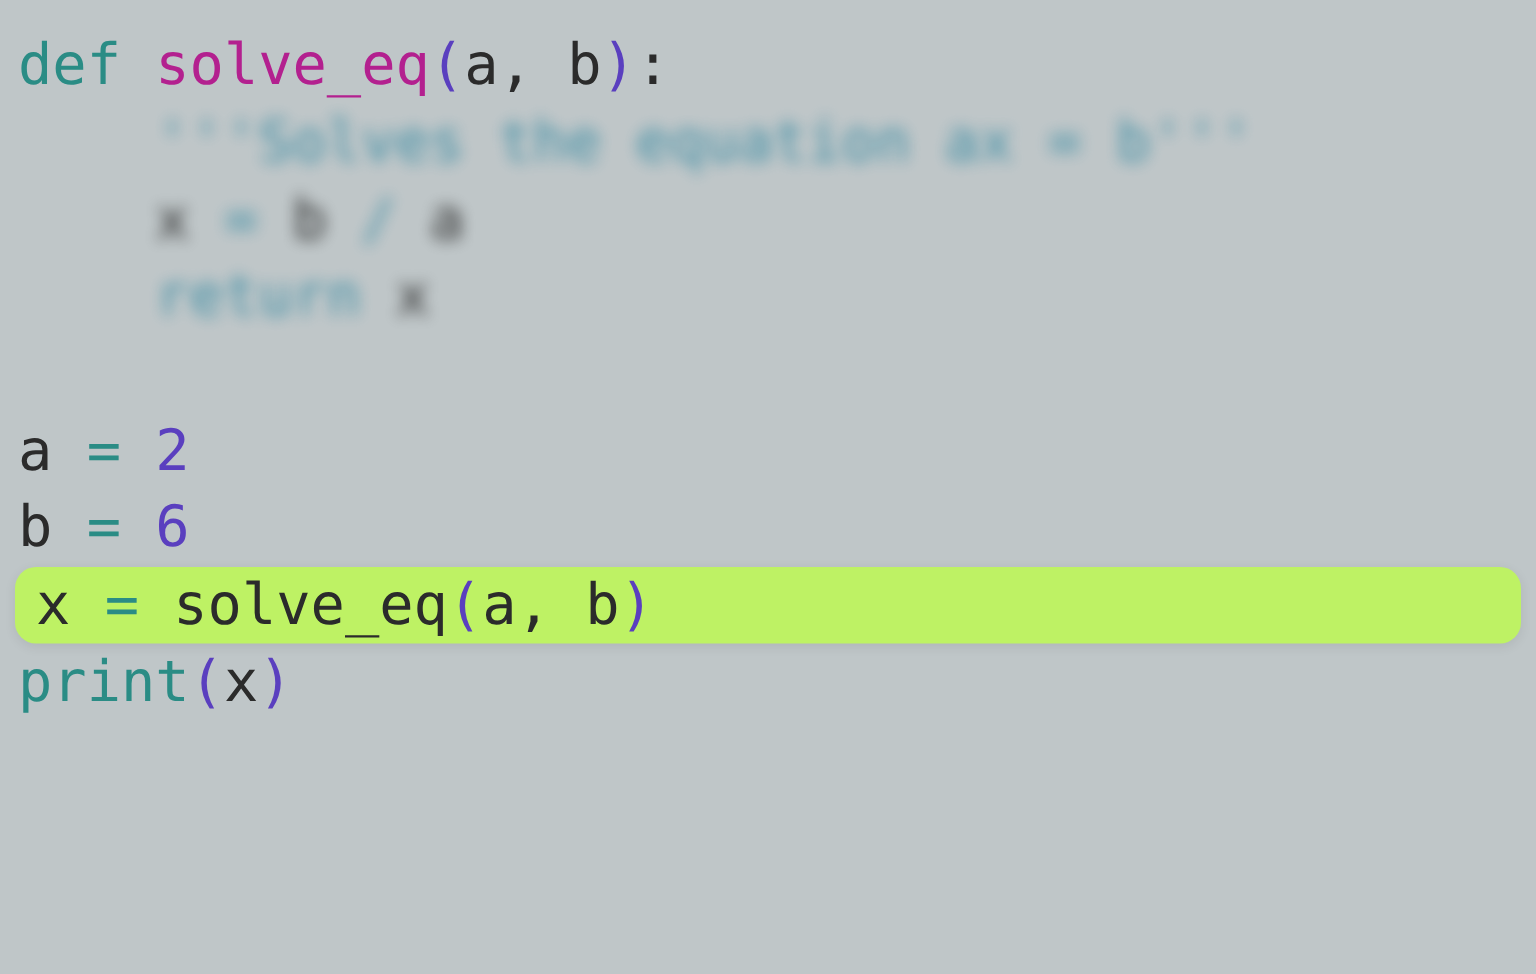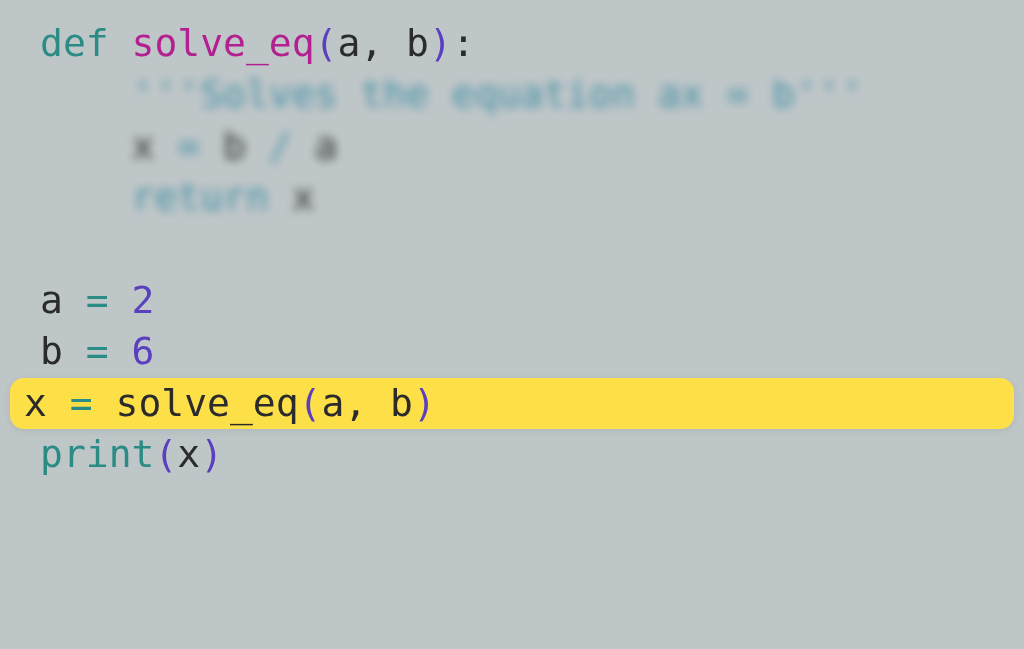--- a/index.html
+++ b/index.html
@@ -9,31 +9,31 @@
       background: #bfc6c8;
       font-family: 'Menlo', 'Monaco', 'Consolas', monospace;
       font-size: 38px;
       line-height: 1.35;
       overflow: hidden;
       position: relative;
       padding-top: 18px;
     }
     .code-line {
       white-space: pre;
-      padding-left: 40px;
+      padding-left: 12px;
     }
     .blank-line {
       height: 52px;
     }
     .blurred {
       filter: blur(5px);
       opacity: 0.95;
     }
     .highlighted {
-      background: #fde047;
+      background: #bef264;
       border-radius: 14px;
       margin: 0 10px;
       padding-left: 14px;
       box-shadow: 0 2px 8px rgba(0,0,0,0.08);
     }
     .c-keyword   { color: #2a8c85; }       
     .c-funcname  { color: #b3208f; }       
     .c-paren     { color: #5a3fbf; }       
     .c-param     { color: #2b2b2b; }       
     .c-punct     { color: #2b2b2b; }       

